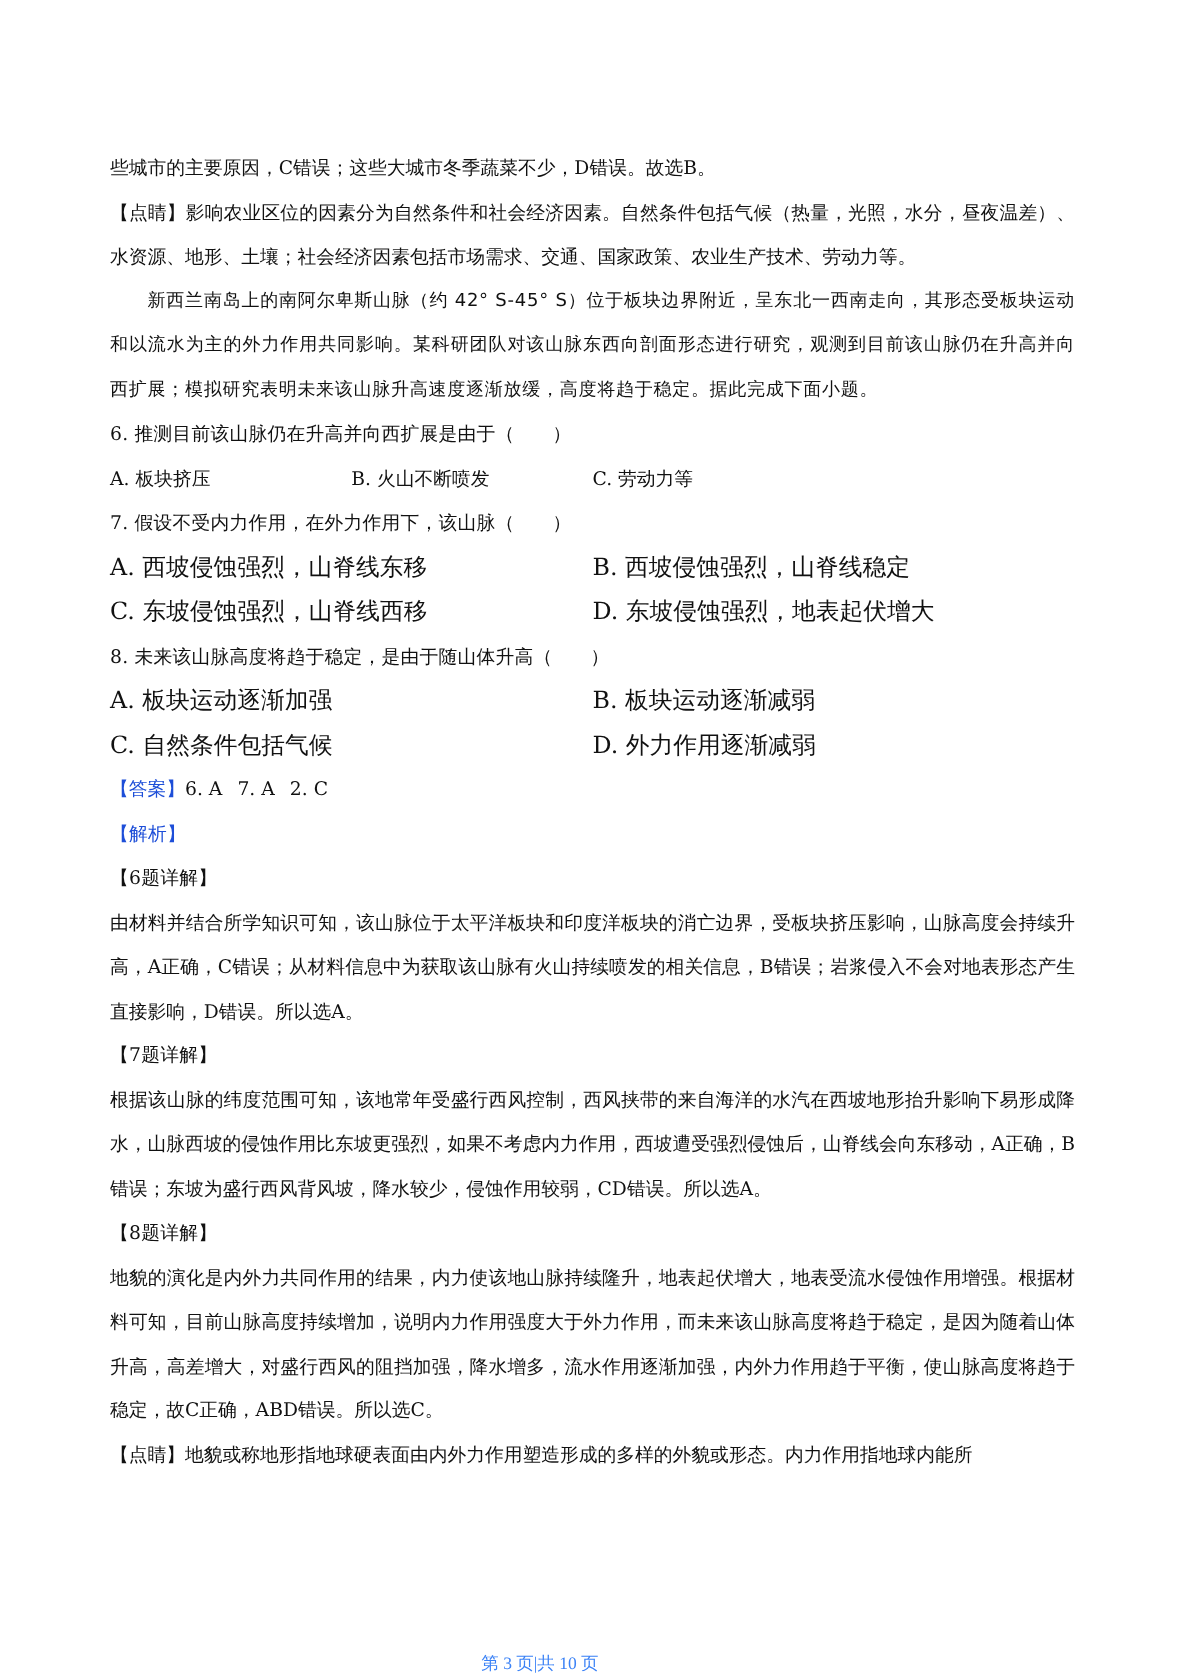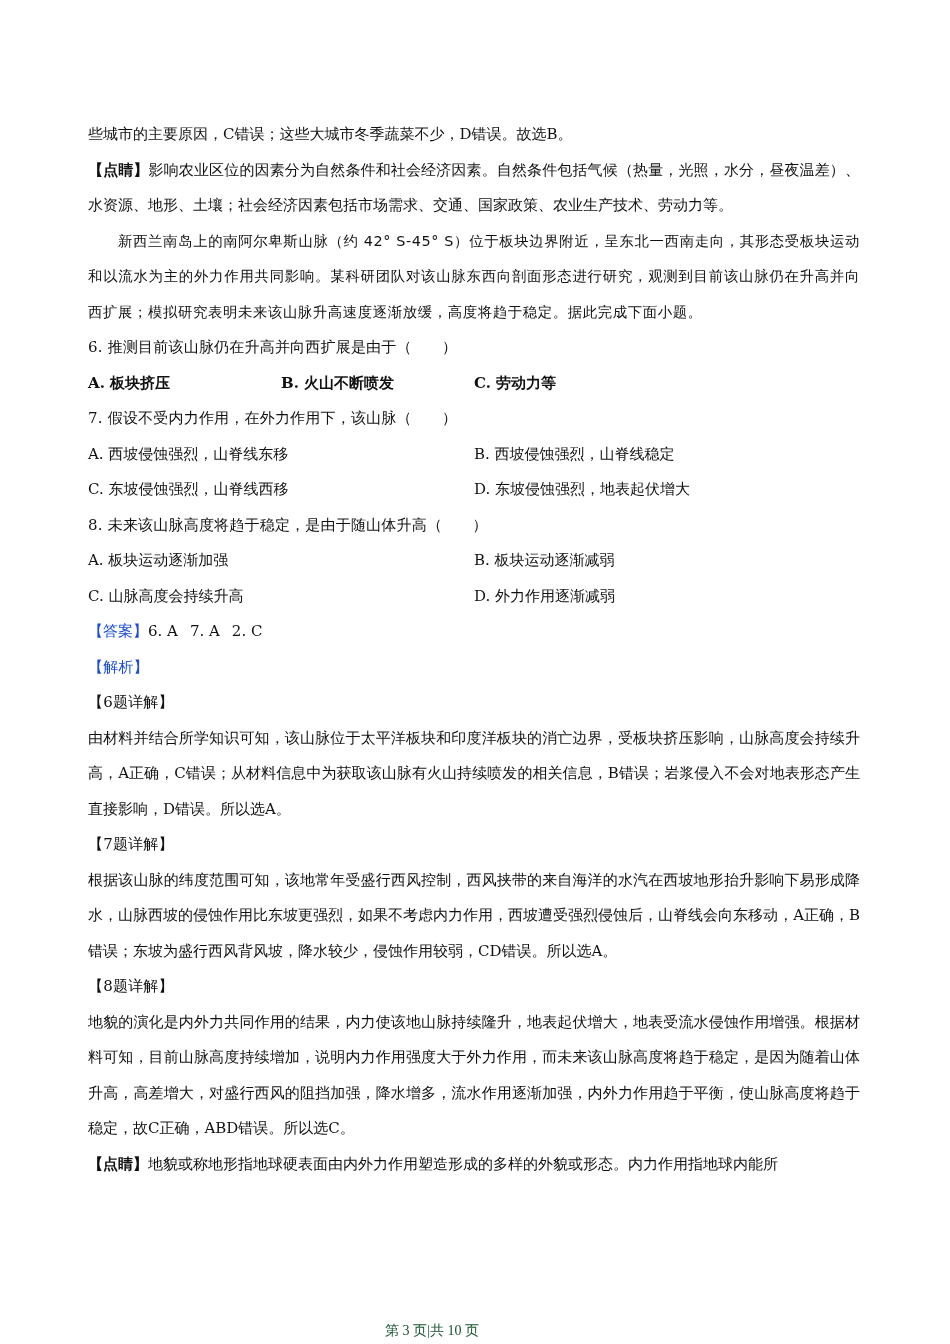--- a/index.html
+++ b/index.html
@@ -34,50 +34,50 @@
       line-height: 35.5px;
       text-align: justify;
     }
     .indent { text-indent: 30px; }
     .material {
       font-family: "DejaVu Sans", "Liberation Sans", sans-serif;
       font-size: 14.4px;
       line-height: 35.5px;
       letter-spacing: 0.6px;
     }
-    .bold-bracket { font-weight: bold; }
+    .bold-bracket { font-weight: normal; }
     .blue { color: #1d4ed8; }
     .opts4 {
       display: flex;
       height: 35.5px;
       line-height: 35.5px;
       font-size: 15px;
     }
-    .opts4 .opt { width: 193px; white-space: nowrap; font-weight: bold; }
+    .opts4 .opt { width: 193px; white-space: nowrap; }
     .opts2 {
       display: flex;
       height: 35.5px;
       line-height: 35.5px;
-      font-size: 15px;
+      font-size: 19px;
     }
     .opts2 .opt { width: 387px; white-space: nowrap; }
     .answer-line {
       font-size: 15px;
       line-height: 35.5px;
       height: 35.5px;
     }
     .answer-line .vals span { margin-right: 12px; }
     .footer {
       position: absolute;
       left: 0;
       width: 864px;
       top: 1322px;
       text-align: center;
       font-size: 14px;
-      color: #14532d;
+      color: #3b82f6;
       font-family: "Liberation Serif", "DejaVu Serif", serif;
     }
   </style>
 </head>
 <body>
 
 <div class="page">
 
   <div class="para">些城市的主要原因，C错误；这些大城市冬季蔬菜不少，D错误。故选B。</div>
 
@@ -103,21 +103,21 @@
     <div class="opt">C. 东坡侵蚀强烈，山脊线西移</div>
     <div class="opt">D. 东坡侵蚀强烈，地表起伏增大</div>
   </div>
 
   <div class="line">8. 未来该山脉高度将趋于稳定，是由于随山体升高（　　）</div>
   <div class="opts2">
     <div class="opt">A. 板块运动逐渐加强</div>
     <div class="opt">B. 板块运动逐渐减弱</div>
   </div>
   <div class="opts2">
-    <div class="opt">C. 山脉高度会持续升高</div>
+    <div class="opt">C. 自然条件包括气候</div>
     <div class="opt">D. 外力作用逐渐减弱</div>
   </div>
 
   <div class="answer-line">
     <span class="blue">【答案】</span><span class="vals"><span>6. A</span><span>7. A</span><span>2. C</span></span>
   </div>
 
   <div class="line blue">【解析】</div>
 
   <div class="line">【6题详解】</div>

